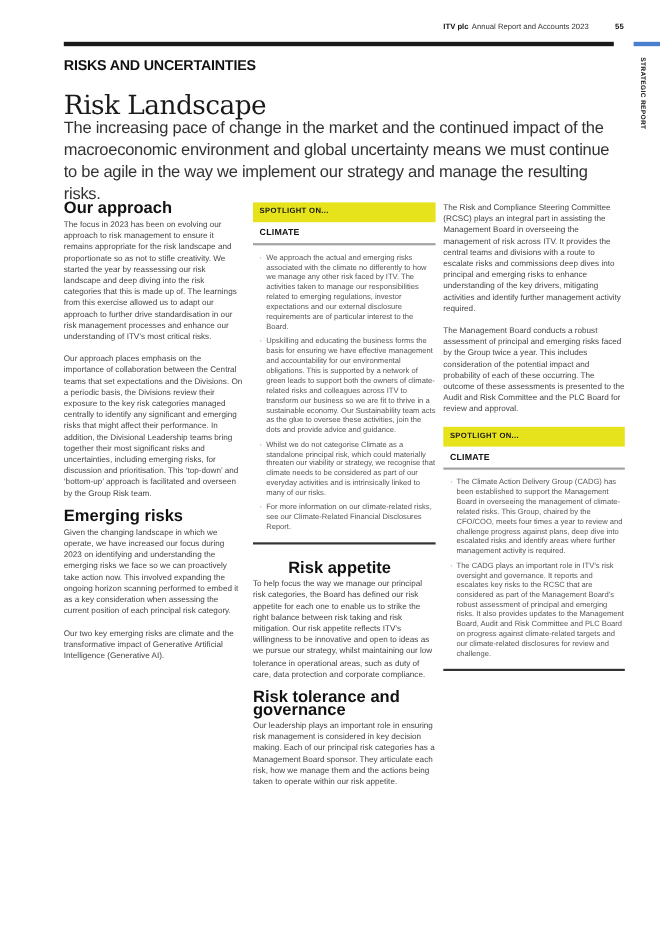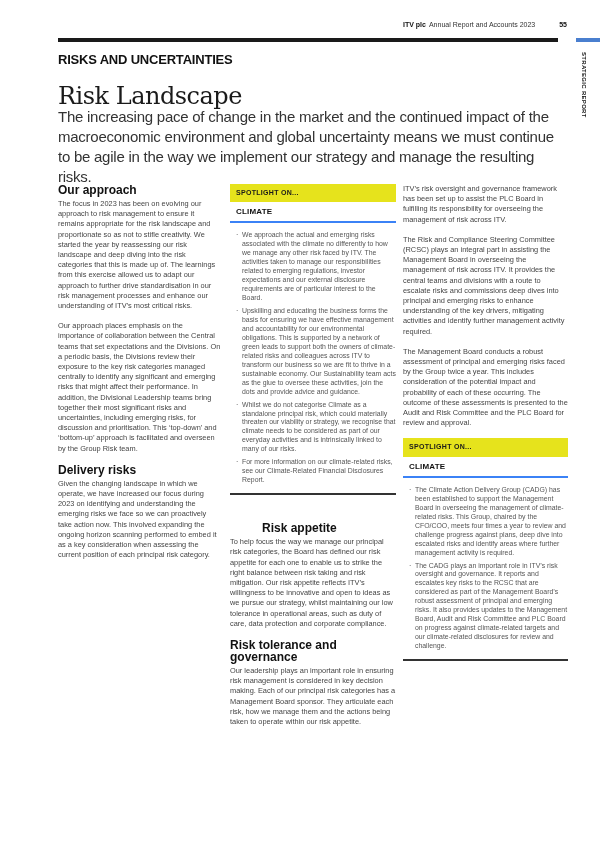--- a/index.html
+++ b/index.html
@@ -16,26 +16,26 @@
 
     .section-title { position: absolute; top: 52px; left: 58px; font-size: 13px; font-weight: bold; color: #111; letter-spacing: -0.2px; text-align: center; }
     .page-title { position: absolute; top: 82px; left: 58px; font-family: "DejaVu Serif", serif; font-size: 24px; color: #1a1a1a; letter-spacing: -0.5px; }
     .lead { position: absolute; top: 107px; left: 58px; width: 510px; font-size: 15px; line-height: 20px; color: #333; letter-spacing: -0.25px; }
 
     .col { position: absolute; top: 184px; font-size: 7.4px; line-height: 10.2px; color: #444; }
     .col1 { left: 58px; width: 163px; }
     .col2 { left: 230px; width: 166px; }
     .col3 { left: 403px; width: 165px; }
 
-    h3 { font-size: 12px; font-weight: bold; color: #111; margin-bottom: 3px; line-height: 12px; }
+    h3 { font-size: 15px; font-weight: bold; color: #111; margin-bottom: 3px; line-height: 12px; }
     p { margin-bottom: 10px; }
 
     .spot { margin-bottom: 6px; }
     .spot-head { background: #e6e31c; padding: 4px 6px; font-size: 7px; font-weight: bold; color: #1a1a1a; letter-spacing: 0.3px; }
-    .spot-sub { padding: 5px 6px 4px 6px; font-size: 8px; font-weight: bold; color: #111; border-bottom: 2px solid #3b82f6; letter-spacing: 0.2px; }
+    .spot-sub { padding: 5px 6px 4px 6px; font-size: 8px; font-weight: bold; color: #111; border-bottom: 2px solid #a3a3a3; letter-spacing: 0.2px; }
     .spot ul { list-style: none; padding: 8px 0 0 6px; font-size: 6.9px; line-height: 8.95px; color: #555; }
     .spot li { position: relative; padding-left: 6px; margin-bottom: 4px; }
     .spot li::before { content: "·"; position: absolute; left: 0; top: 0; }
     .spot-end { border-bottom: 2px solid #333; margin-top: 8px; }
   </style>
 </head>
 <body>
 
 <div class="header-meta">
   <span class="brand">ITV plc</span>
@@ -47,44 +47,44 @@
 <div class="side-label">STRATEGIC REPORT</div>
 
 <div class="section-title">RISKS AND UNCERTAINTIES</div>
 <div class="page-title">Risk Landscape</div>
 <div class="lead">The increasing pace of change in the market and the continued impact of the macroeconomic environment and global uncertainty means we must continue to be agile in the way we implement our strategy and manage the resulting risks.</div>
 
 <div class="col col1">
   <h3>Our approach</h3>
   <p>The focus in 2023 has been on evolving our approach to risk management to ensure it remains appropriate for the risk landscape and proportionate so as not to stifle creativity. We started the year by reassessing our risk landscape and deep diving into the risk categories that this is made up of. The learnings from this exercise allowed us to adapt our approach to further drive standardisation in our risk management processes and enhance our understanding of ITV’s most critical risks.</p>
   <p>Our approach places emphasis on the importance of collaboration between the Central teams that set expectations and the Divisions. On a periodic basis, the Divisions review their exposure to the key risk categories managed centrally to identify any significant and emerging risks that might affect their performance. In addition, the Divisional Leadership teams bring together their most significant risks and uncertainties, including emerging risks, for discussion and prioritisation. This ‘top-down’ and ‘bottom-up’ approach is facilitated and overseen by the Group Risk team.</p>
-  <h3 style="margin-top:4px;">Delivery risks</h3>
+  <h3 style="margin-top:4px;">Emerging risks</h3>
   <p>Given the changing landscape in which we operate, we have increased our focus during 2023 on identifying and understanding the emerging risks we face so we can proactively take action now. This involved expanding the ongoing horizon scanning performed to embed it as a key consideration when assessing the current position of each principal risk category.</p>
+  <p>Our two key emerging risks are climate and the transformative impact of Generative Artificial Intelligence (Generative AI).</p>
 </div>
 
 <div class="col col2">
   <div class="spot">
     <div class="spot-head">SPOTLIGHT ON...</div>
     <div class="spot-sub">CLIMATE</div>
     <ul>
       <li>We approach the actual and emerging risks associated with the climate no differently to how we manage any other risk faced by ITV. The activities taken to manage our responsibilities related to emerging regulations, investor expectations and our external disclosure requirements are of particular interest to the Board.</li>
       <li>Upskilling and educating the business forms the basis for ensuring we have effective management and accountability for our environmental obligations. This is supported by a network of green leads to support both the owners of climate-related risks and colleagues across ITV to transform our business so we are fit to thrive in a sustainable economy. Our Sustainability team acts as the glue to oversee these activities, join the dots and provide advice and guidance.</li>
       <li>Whilst we do not categorise Climate as a standalone principal risk, which could materially threaten our viability or strategy, we recognise that climate needs to be considered as part of our everyday activities and is intrinsically linked to many of our risks.</li>
       <li>For more information on our climate-related risks, see our Climate-Related Financial Disclosures Report.</li>
     </ul>
     <div class="spot-end"></div>
   </div>
-  <h3 style="margin-top:27px;padding-left:32px;">Risk appetite</h3>
+  <h3 style="margin-top:16px;padding-left:32px;">Risk appetite</h3>
   <p>To help focus the way we manage our principal risk categories, the Board has defined our risk appetite for each one to enable us to strike the right balance between risk taking and risk mitigation. Our risk appetite reflects ITV’s willingness to be innovative and open to ideas as we pursue our strategy, whilst maintaining our low tolerance in operational areas, such as duty of care, data protection and corporate compliance.</p>
   <h3 style="margin-top:4px;">Risk tolerance and governance</h3>
   <p>Our leadership plays an important role in ensuring risk management is considered in key decision making. Each of our principal risk categories has a Management Board sponsor. They articulate each risk, how we manage them and the actions being taken to operate within our risk appetite.</p>
 </div>
 
 <div class="col col3">
-  <p>ITV’s risk oversight and governance framework has been set up to assist the PLC Board in fulfilling its responsibility for overseeing the management of risk across ITV.</p>
   <p>The Risk and Compliance Steering Committee (RCSC) plays an integral part in assisting the Management Board in overseeing the management of risk across ITV. It provides the central teams and divisions with a route to escalate risks and commissions deep dives into principal and emerging risks to enhance understanding of the key drivers, mitigating activities and identify further management activity required.</p>
   <p>The Management Board conducts a robust assessment of principal and emerging risks faced by the Group twice a year. This includes consideration of the potential impact and probability of each of these occurring. The outcome of these assessments is presented to the Audit and Risk Committee and the PLC Board for review and approval.</p>
   <div class="spot">
     <div class="spot-head">SPOTLIGHT ON...</div>
     <div class="spot-sub">CLIMATE</div>
     <ul>
       <li>The Climate Action Delivery Group (CADG) has been established to support the Management Board in overseeing the management of climate-related risks. This Group, chaired by the CFO/COO, meets four times a year to review and challenge progress against plans, deep dive into escalated risks and identify areas where further management activity is required.</li>
       <li>The CADG plays an important role in ITV’s risk oversight and governance. It reports and escalates key risks to the RCSC that are considered as part of the Management Board’s robust assessment of principal and emerging risks. It also provides updates to the Management Board, Audit and Risk Committee and PLC Board on progress against climate-related targets and our climate-related disclosures for review and challenge.</li>
     </ul>
     <div class="spot-end"></div>

